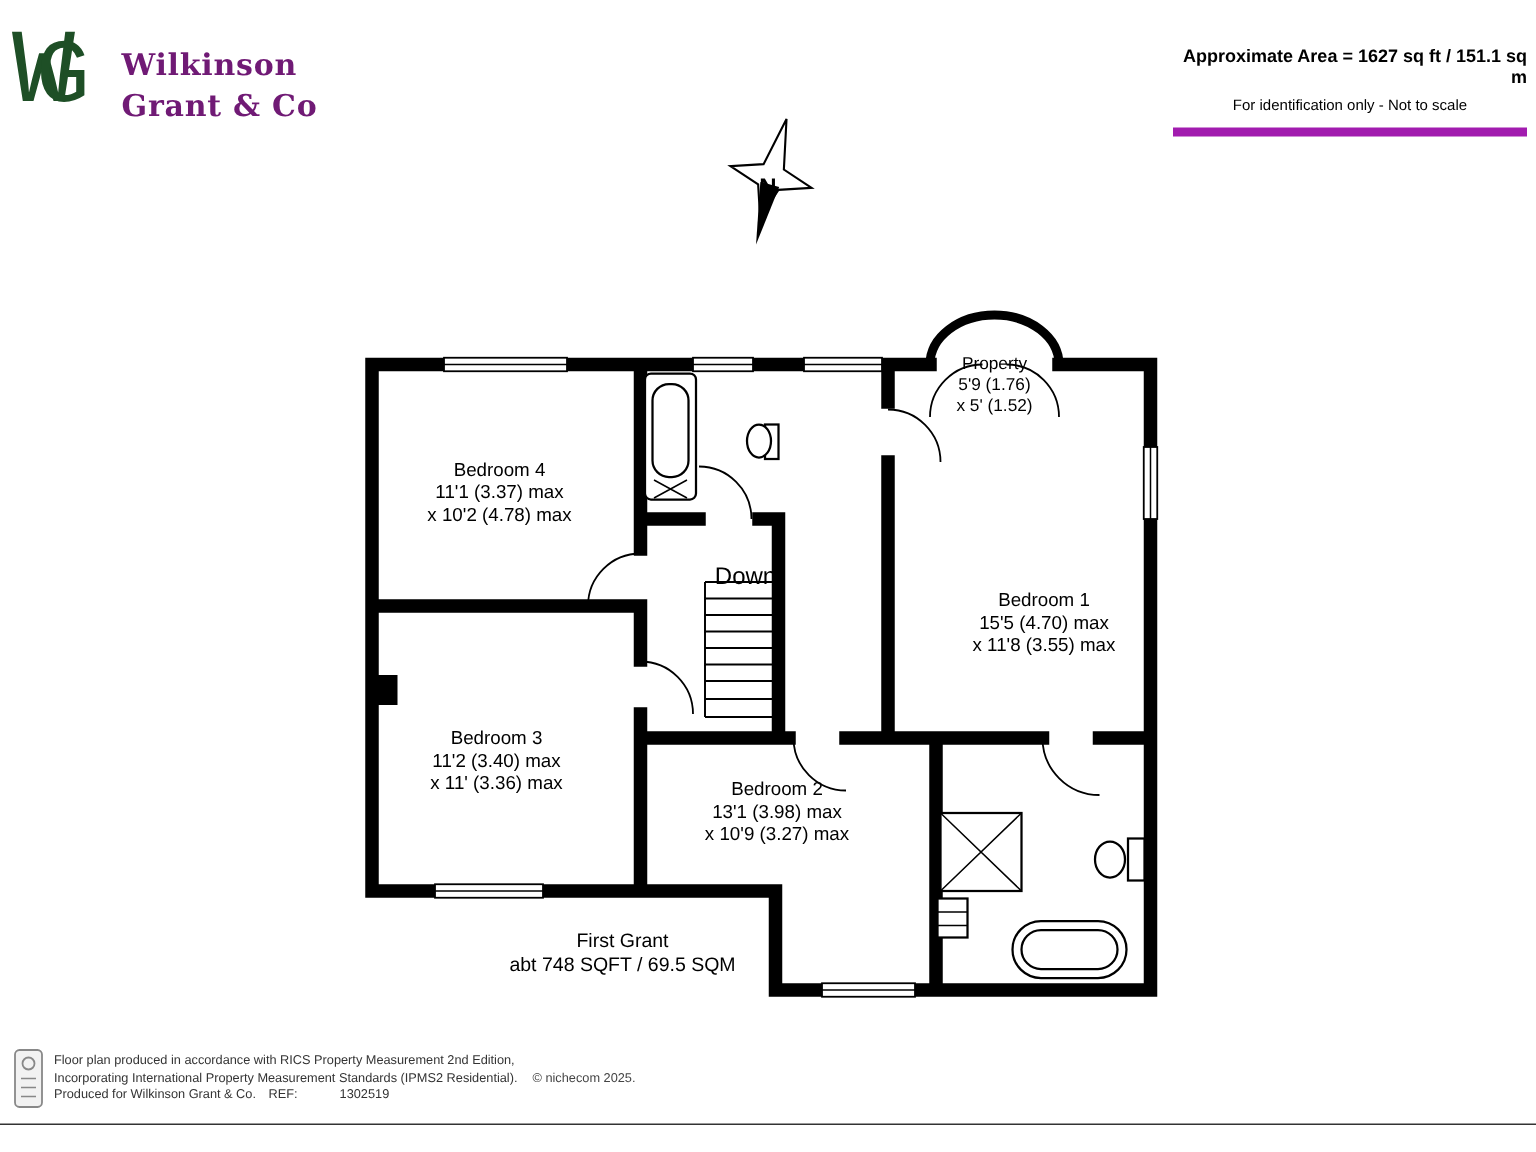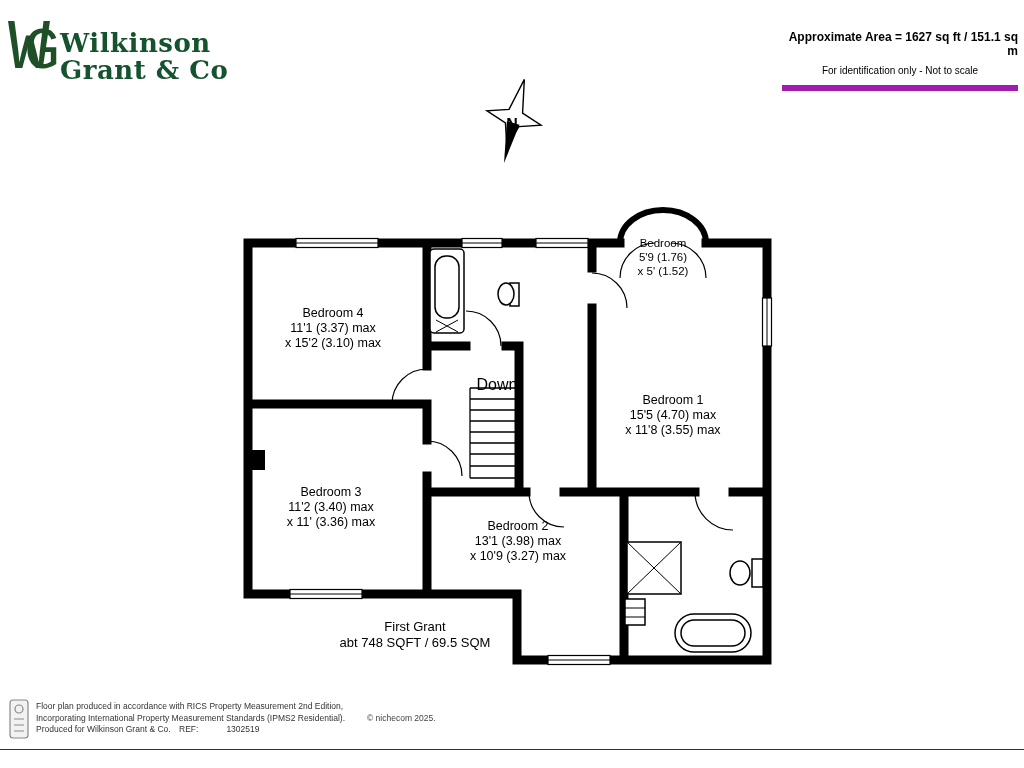--- a/index.html
+++ b/index.html
@@ -4,40 +4,40 @@
 <style>
   html,body{margin:0;padding:0;background:#fff;}
   .page{position:relative;width:1024px;height:768px;background:#ffffff;overflow:hidden;
         font-family:"Liberation Sans","DejaVu Sans",sans-serif;color:#000;}
 
   
   .logo{position:absolute;left:8px;top:14px;display:flex;align-items:flex-start;}
   .monogram{font-family:Liberation Mono, monospace;color:#1e4f26;line-height:72px;height:72px;}
   .mono-w{font-size:70px;}
   .mono-g{font-size:60px;margin-left:-26px;}
-  .wordmark{font-family:"DejaVu Serif","Liberation Serif",serif;color:#14532d;
-            margin-left:0;margin-top:16px;font-weight:bold;font-size:26px;line-height:27px;letter-spacing:.5px;}
+  .wordmark{font-family:"DejaVu Serif","Liberation Serif",serif;color:#701a75;
+            margin-left:21px;margin-top:16px;font-weight:bold;font-size:20px;line-height:27px;letter-spacing:.5px;}
   .area-info{position:absolute;right:6px;top:30px;width:236px;text-align:right;
              border-bottom:6px solid #a21caf;padding-bottom:9px;}
   .area-line{font-size:12px;font-weight:bold;}
   .ident-line{font-size:10px;margin-top:7px;text-align:center;}
 
   
   .plan-svg{position:absolute;left:0;top:0;}
 
   
   .room-label{position:absolute;width:160px;text-align:center;font-size:12.5px;line-height:15px;color:#000;}
   .room-label--sm{font-size:11.5px;line-height:14px;}
   .down-label{position:absolute;left:469px;top:376px;width:56px;text-align:center;font-size:16px;}
   .floor-label{position:absolute;left:315px;top:619px;width:200px;text-align:center;font-size:13px;line-height:16px;}
 
   
   .footer-text{position:absolute;left:36px;top:701px;font-size:8.5px;line-height:11.5px;color:#333;}
   .footer-ref-gap{display:inline-block;width:28px;}
-  .footer-copy{margin-left:22px;color:#444;}
+  .footer-copy{margin-left:10px;color:#444;}
   .bottom-rule{position:absolute;left:0;top:749px;width:1024px;height:1px;background:#333;}
 </style>
 </head>
 <body>
 
 <div class="page">
 
   <div class="logo">
     <div class="monogram">
       <span class="mono-w">W</span><span class="mono-g">G</span>
@@ -141,32 +141,32 @@
     </g>
 
     <g fill="#f2f2f2" stroke="#888" stroke-width="1.2">
       <rect x="10" y="700" width="18" height="38" rx="3"></rect>
       <circle cx="19" cy="709" r="4" fill="none"></circle>
       <path fill="none" stroke-width="1" d="M14,719 H24 M14,725 H24 M14,731 H24"></path>
     </g>
   </svg>
 
   <div class="room-label room-label--sm" style="left:583px;top:236px">
-    <div>Bedroom</div>
+    <div>Property</div>
     <div>5'9 (1.76)</div>
     <div>x 5' (1.52)</div>
   </div>
 
   <div class="room-label" style="left:253px;top:306px">
     <div>Bedroom 4</div>
     <div>11'1 (3.37) max</div>
-    <div>x 15'2 (3.10) max</div>
-  </div>
-
-  <div class="room-label" style="left:593px;top:393px">
+    <div>x 10'2 (4.78) max</div>
+  </div>
+
+  <div class="room-label" style="left:616px;top:393px">
     <div>Bedroom 1</div>
     <div>15'5 (4.70) max</div>
     <div>x 11'8 (3.55) max</div>
   </div>
 
   <div class="room-label" style="left:251px;top:485px">
     <div>Bedroom 3</div>
     <div>11'2 (3.40) max</div>
     <div>x 11' (3.36) max</div>
   </div>

